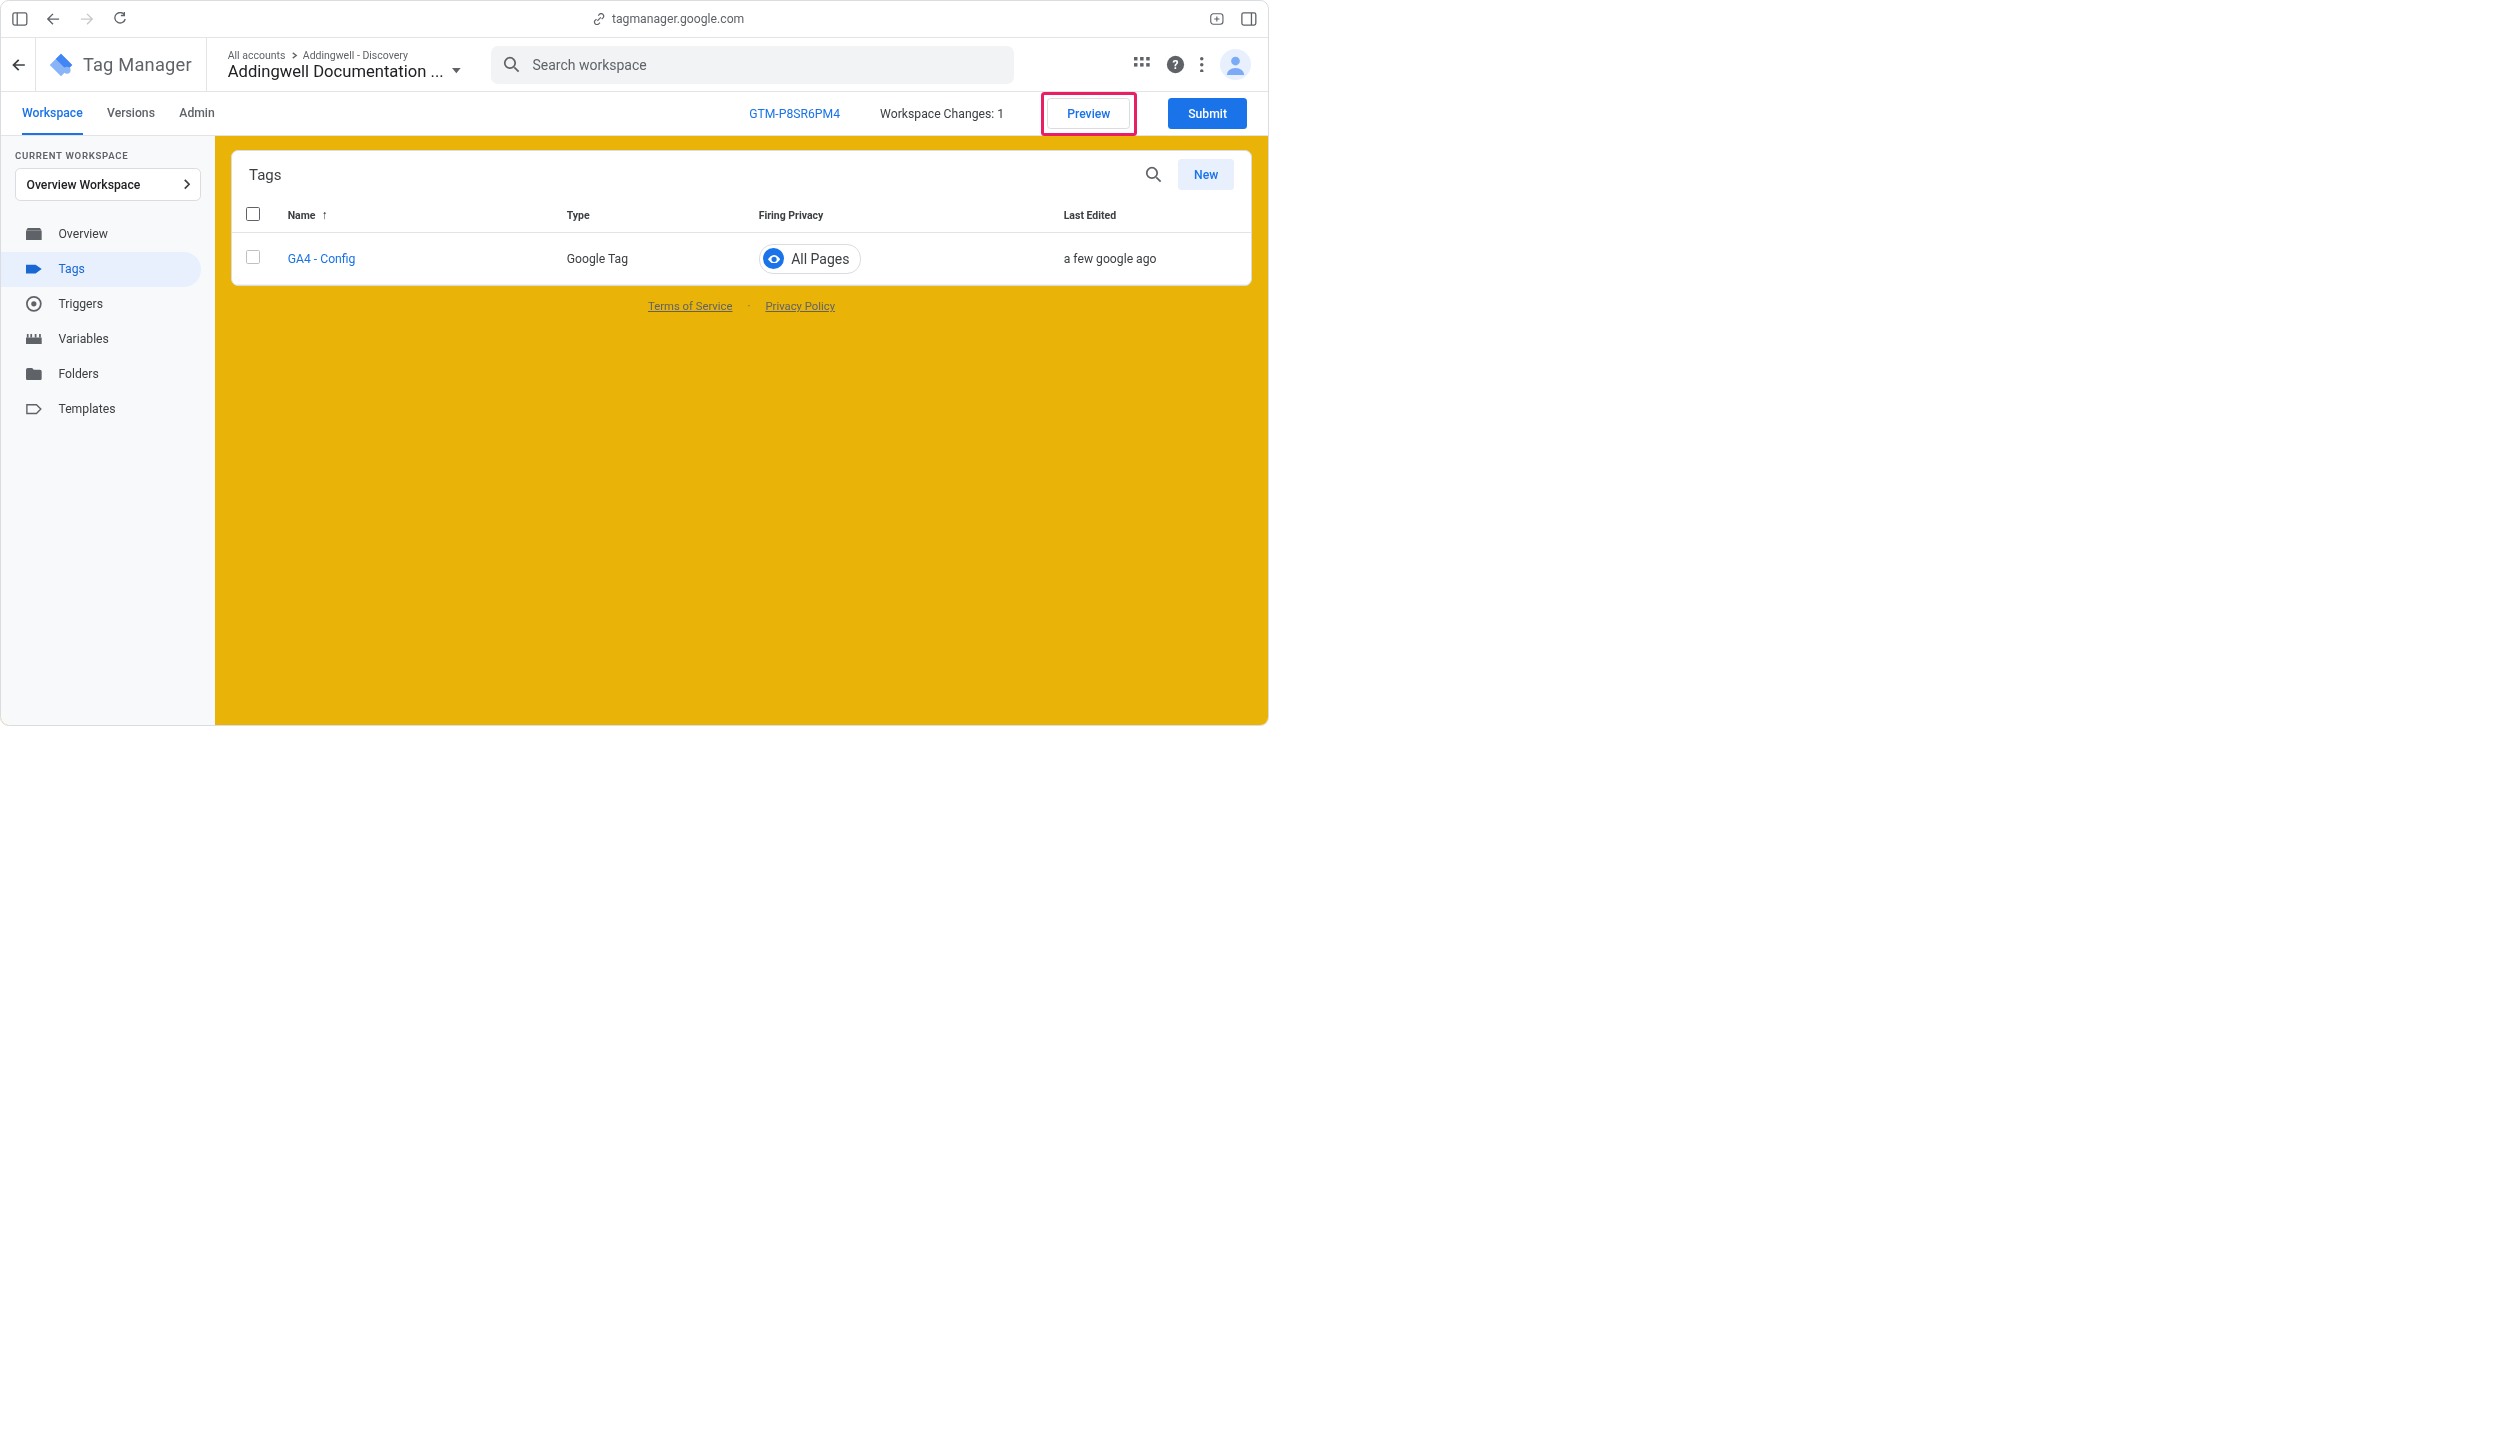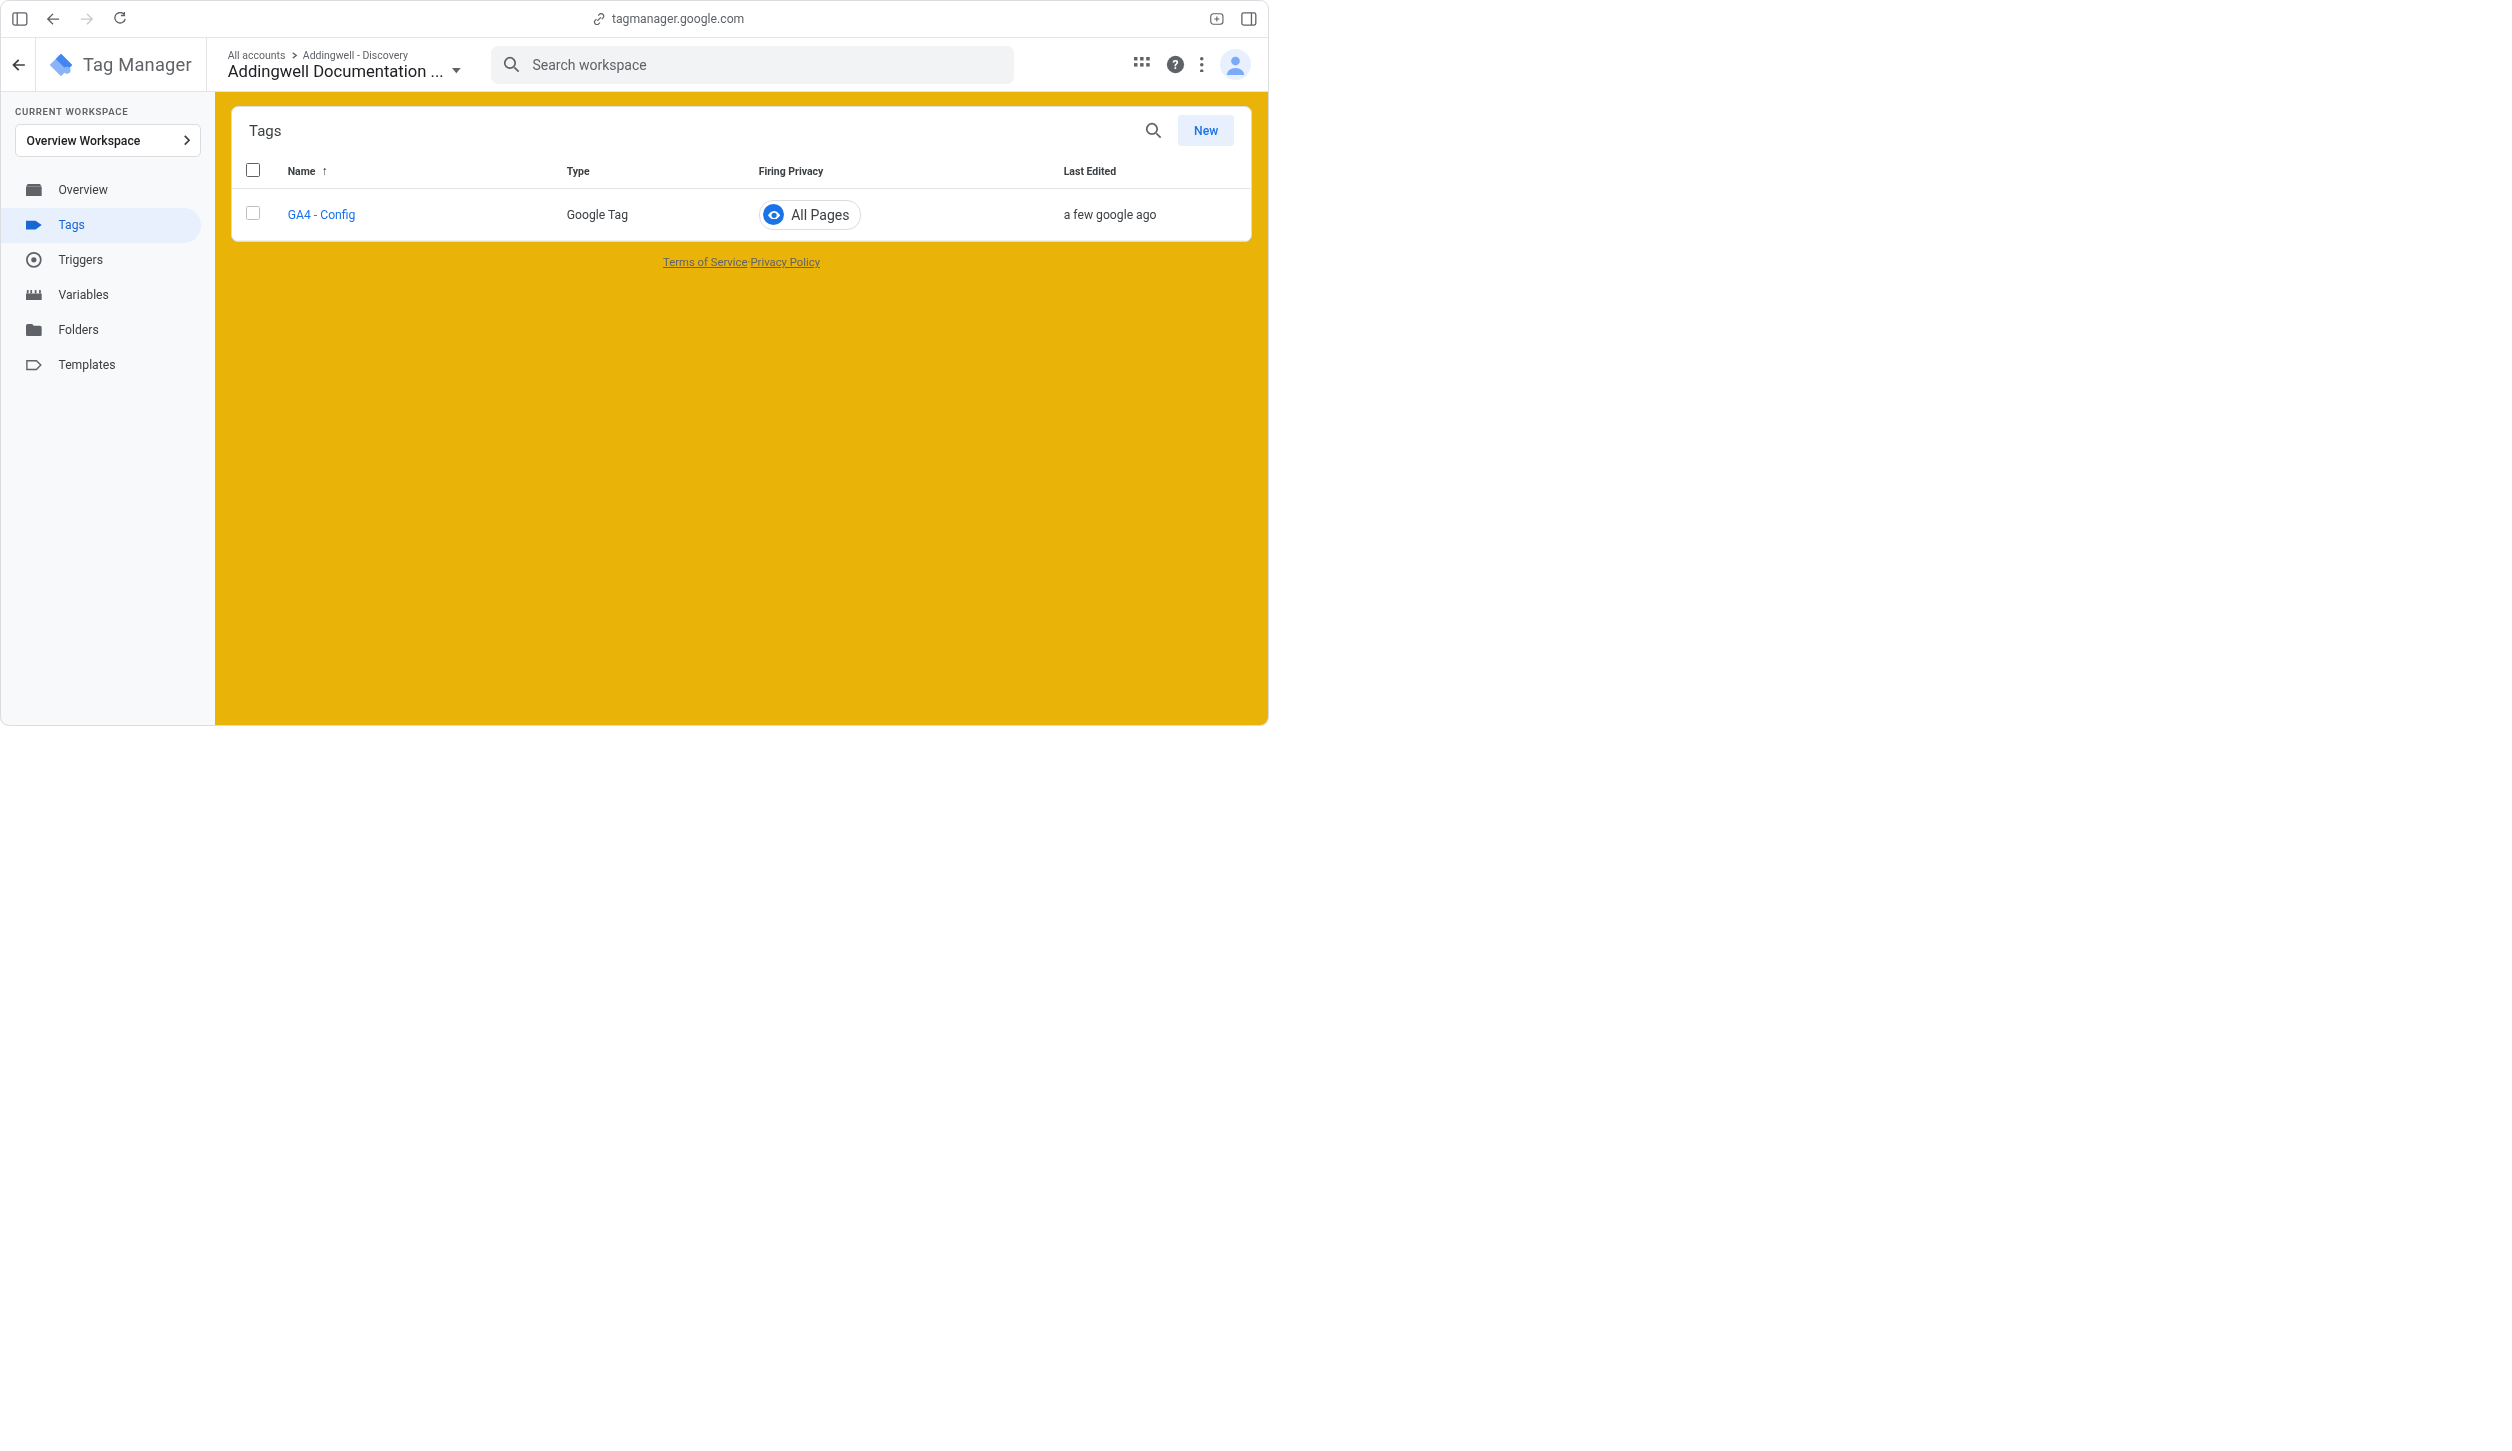--- a/index.html
+++ b/index.html
@@ -55,21 +55,21 @@
   table { width:100%; border-collapse:collapse;}
   thead th { text-align:left; font-size:10.5px; font-weight:700; color:#3c4043; padding:8.7px 14px; border-bottom:0.9px solid #e4e4e4;}
   tbody td { padding:10.5px 14px; font-size:12.2px; color:#3c4043; border-bottom:0.9px solid #f1f1f1; vertical-align:middle;}
   .checkbox { width:14px; height:14px; border:1.7px solid #5f6368; border-radius:1.7px; display:inline-block;}
   .row-checkbox { width:14px; height:14px; border:1.7px solid #bdc1c6; border-radius:1.7px; display:inline-block;}
   .link-txt { color:#1a73e8;}
   .chip { display:inline-flex; align-items:center; gap:7px; border:0.9px solid #dadce0; border-radius:14px; padding:3.5px 10.5px 3.5px 3.5px; font-size:14px;}
   .chip-icon { width:21px; height:21px; border-radius:50%; background:#1a73e8; display:flex; align-items:center; justify-content:center; color:#fff;}
   .sort-arrow { font-size:12.2px; margin-left:3.5px;}
   
-  .footer { display:flex; justify-content:center; align-items:center; gap:0; padding:14px 0 15.7px; color:#5f6368; font-size:11.3px;}
+  .footer { display:flex; justify-content:center; align-items:center; gap:15px; padding:14px 0 15.7px; color:#5f6368; font-size:11.3px;}
   .footer a { color:#5f6368; text-decoration:underline;}
   .col-check { width:42px;}
   .col-name { width:279px;}
   .col-type { width:192px;}
   .col-trigger { width:305px;}
   .col-edited { }
   svg { display:block;}
 </style>
 </head>
 <body>
@@ -191,20 +191,35 @@
       </span>
       <div class="avatar-wrap">
         <svg width="21" height="21" viewBox="0 0 24 24" fill="#7baaf7">
             <circle cx="12" cy="8" r="5"></circle>
             <path d="M2 24 a10 8 0 0 1 20 0 Z"></path>
           </svg>
       </div>
     </div>
   </div>
 
+  <div class="tabs-row">
+    <div class="tab active">Workspace</div>
+    <div class="tab">Versions</div>
+    <div class="tab">Admin</div>
+    <div class="tabs-spacer"></div>
+    <div class="container-id">GTM-P8SR6PM4</div>
+    <div class="changes">
+      <span>Workspace Changes:</span>
+      <span>1</span>
+    </div>
+    <div class="highlight-box">
+      <div class="btn btn-preview">Preview</div>
+    </div>
+    <div class="btn btn-submit" style="margin-left:7px;">Submit</div>
+  </div>
 
   <div class="main">
     <div class="sidebar">
       <div class="ws-label">CURRENT WORKSPACE</div>
       <div class="ws-select">
         <span>Overview Workspace</span>
         <svg width="7" height="10.5" viewBox="0 0 8 12" fill="none" stroke="#3c4043" stroke-width="2">
             <path d="M2 1 L7 6 L2 11"></path>
           </svg>
       </div>

